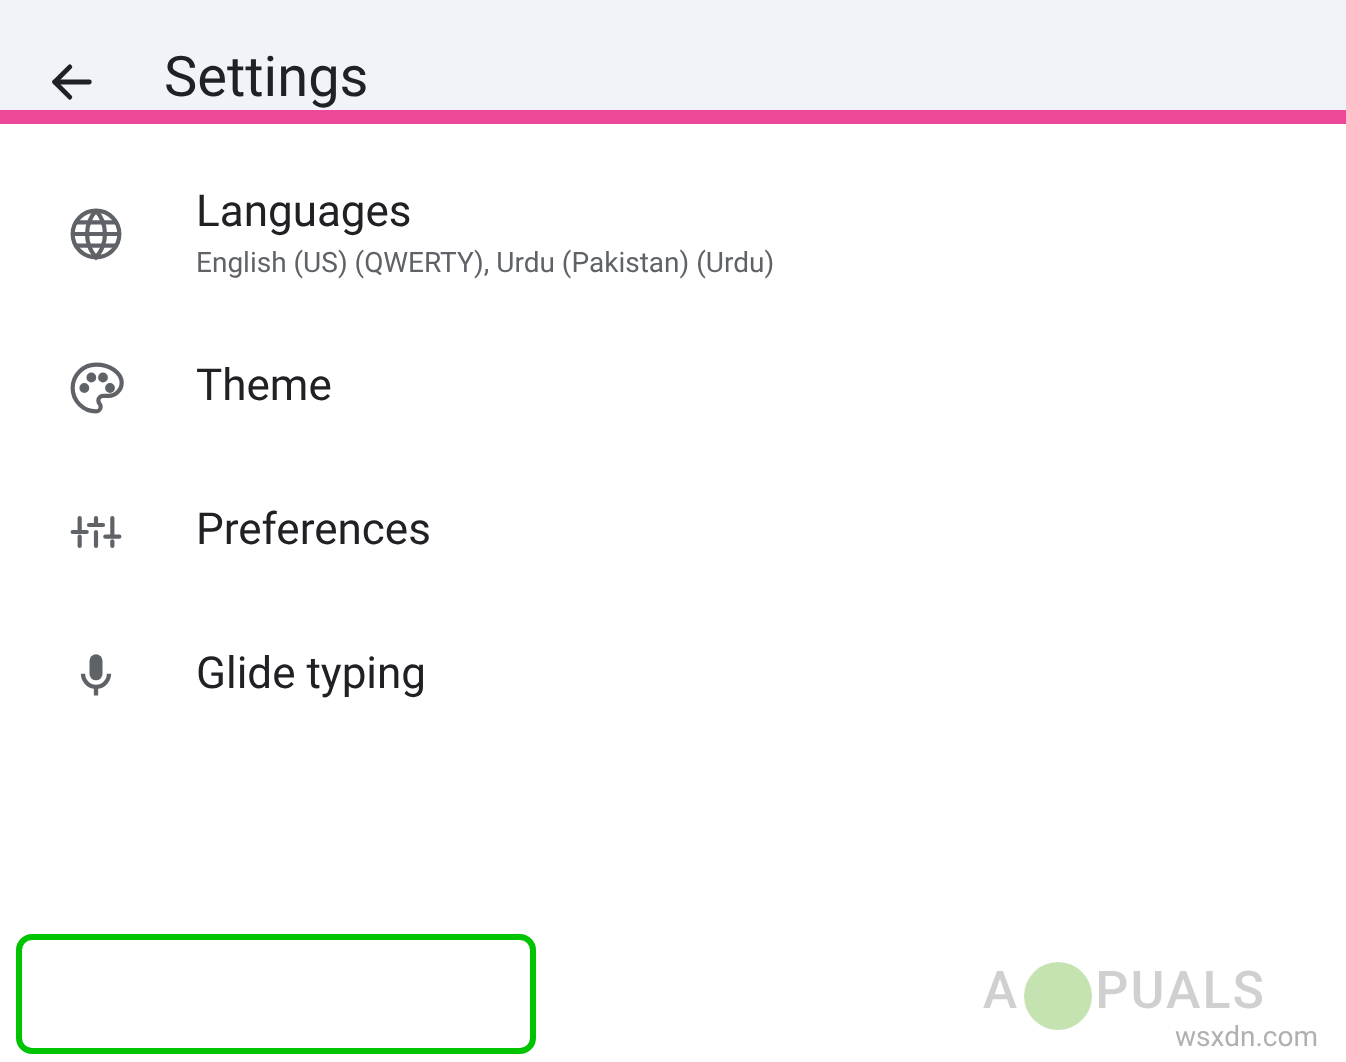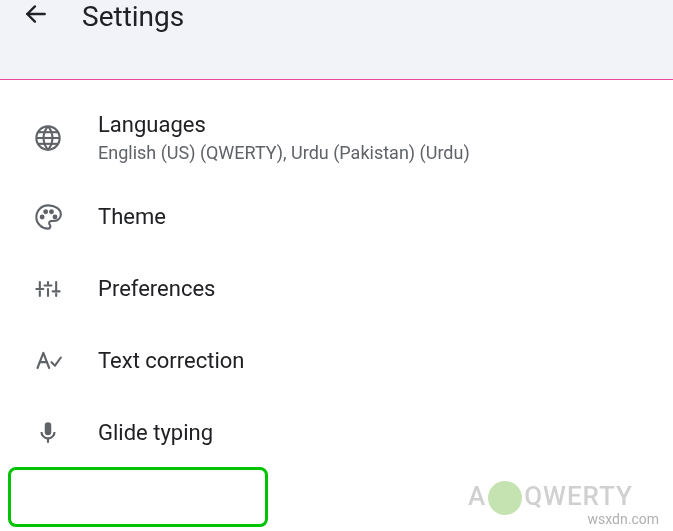--- a/index.html
+++ b/index.html
@@ -10,25 +10,25 @@
     body {
       font-family: Roboto, 'Segoe UI', Arial, sans-serif;
       width: 673px;
       height: 531px;
       background: #ffffff;
       overflow: hidden;
       position: relative;
     }
     .header {
       background: #f1f3f8;
-      height: 80px;
-      display: flex;
-      align-items: flex-start;
+      height: 62px;
+      display: flex;
+      align-items: flex-end;
       padding-left: 22px;
-      border-bottom: 1px solid #ec4899;
+      border-bottom: 7px solid #ec4899;
     }
     .back-arrow {
       width: 28px;
       height: 28px;
       display: flex;
       align-items: center;
       justify-content: center;
       cursor: pointer;
     }
     .header-title {
@@ -61,21 +61,21 @@
       display: flex;
       flex-direction: column;
     }
     .item-title {
       font-size: 22px;
       color: #202124;
       font-weight: 400;
       line-height: 1.2;
     }
     .item-subtitle {
-      font-size: 18px;
+      font-size: 14px;
       color: #5f6368;
       margin-top: 4px;
       font-weight: 400;
     }
     .highlight-box {
       position: absolute;
       border: 3px solid #00c400;
       border-radius: 8px;
       left: 8px;
       top: 467px;
@@ -175,32 +175,20 @@
         <line x1="19" y1="6" x2="19" y2="13"></line>
         <line x1="19" y1="16" x2="19" y2="18"></line>
         <line x1="16" y1="14" x2="22" y2="14"></line>
       </svg>
     </div>
     <div class="text-slot">
       <div class="item-title">Preferences</div>
     </div>
   </div>
 
-  <div class="list-item">
-    <div class="icon-slot">
-      <svg width="28" height="28" viewBox="0 0 24 24" fill="none" stroke="#5f6368" stroke-width="1.8" stroke-linecap="round" stroke-linejoin="round">
-        <path d="M3 18 L8 5 L13 18"></path>
-        <line x1="5" y1="13" x2="11" y2="13"></line>
-        <polyline points="15 13 18 16 23 9"></polyline>
-      </svg>
-    </div>
-    <div class="text-slot">
-      <div class="item-title">Text correction</div>
-    </div>
-  </div>
 
 
   <div class="list-item">
     <div class="icon-slot">
       <svg width="26" height="26" viewBox="0 0 24 24" fill="#5f6368">
         <path d="M12 14a3 3 0 0 0 3-3V5a3 3 0 0 0-6 0v6a3 3 0 0 0 3 3z"></path>
         <path d="M17 11a5 5 0 0 1-10 0H5a7 7 0 0 0 6 6.9V21h2v-3.1A7 7 0 0 0 19 11h-2z"></path>
       </svg>
     </div>
     <div class="text-slot">
@@ -208,16 +196,16 @@
     </div>
   </div>
 
 </div>
 
 <div class="highlight-box"></div>
 
 <div class="brand">
   <span>A</span>
     <span class="brand-circle"></span>
-    <span>QWERTY</span>
+    <span>PUALS</span>
 </div>
 
 <div class="watermark">wsxdn.com</div>
 
 </body></html>

